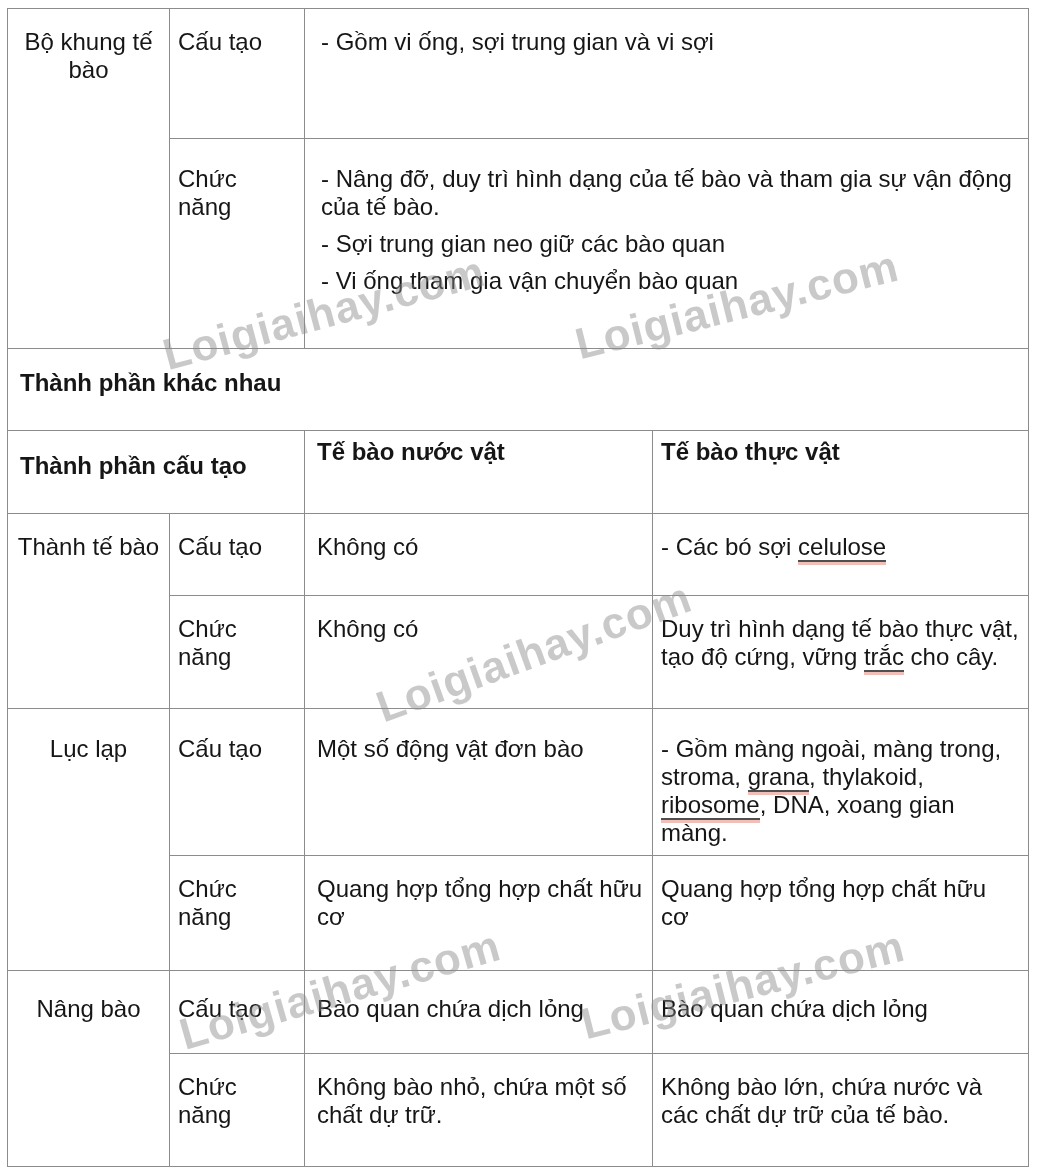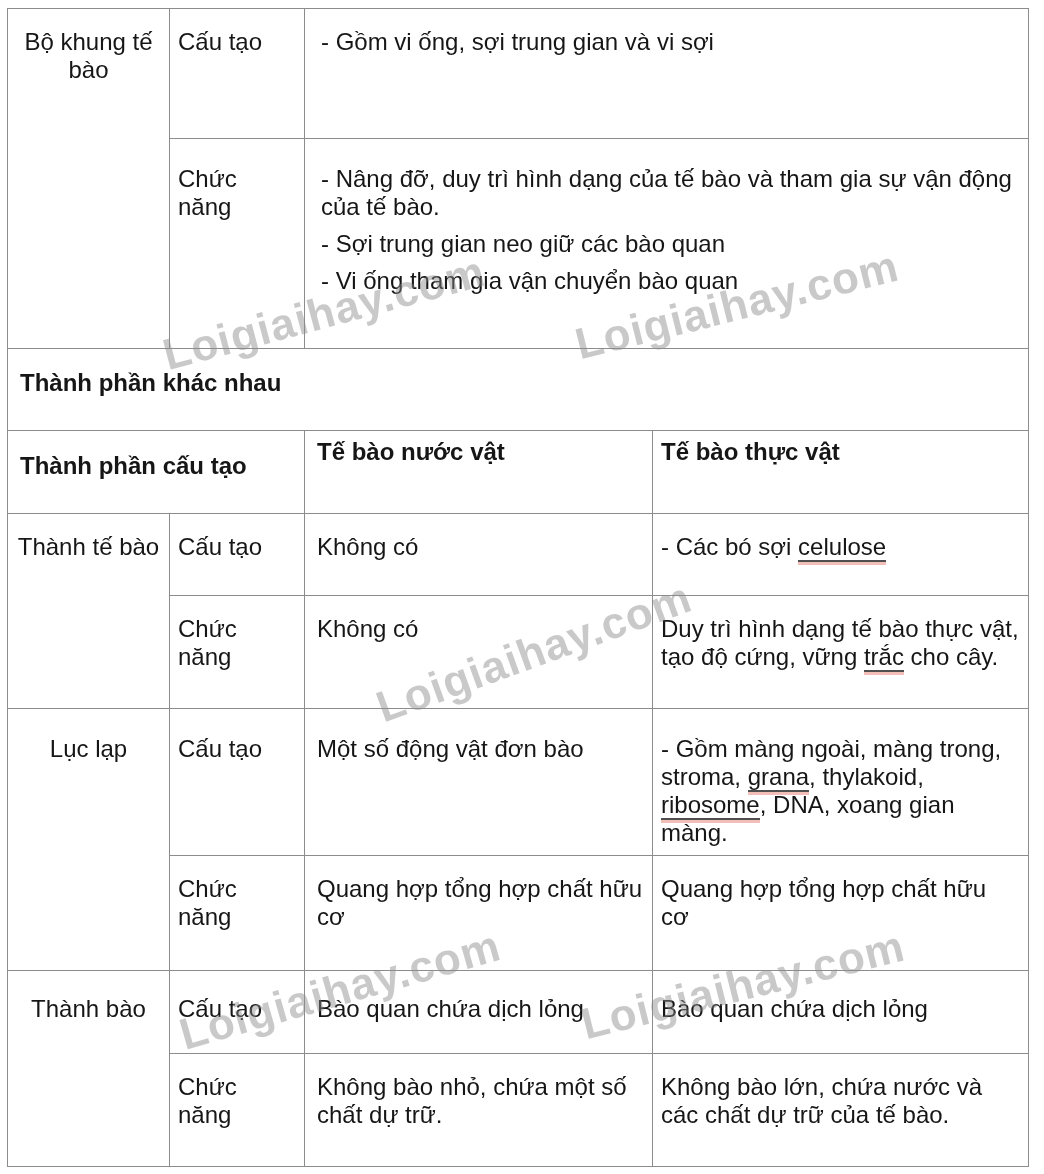--- a/index.html
+++ b/index.html
@@ -145,21 +145,21 @@
       <td class="pl12 pt-lg">Một số động vật đơn bào</td>
       <td class="pl10 pt-lg"><span>- Gồm màng ngoài, màng trong, stroma, </span><span class="misspelled">grana</span><span>, thylakoid, </span><span class="misspelled">ribosome</span><span>, DNA, xoang gian màng.</span></td>
     </tr>
     <tr class="r8">
       <td class="c-label">Chức năng</td>
       <td class="pl12">Quang hợp tổng hợp chất hữu cơ</td>
       <td class="pl10">Quang hợp tổng hợp chất hữu cơ</td>
     </tr>
 
     <tr class="r9">
-      <td rowspan="2" class="c-name pt-md">Thành bào</td>
+      <td rowspan="2" class="c-name pt-md">Nâng bào</td>
       <td class="c-label pt-md">Cấu tạo</td>
       <td class="pl12 pt-md">Bào quan chứa dịch lỏng</td>
       <td class="pl10 pt-md">Bào quan chứa dịch lỏng</td>
     </tr>
     <tr class="r10">
       <td class="c-label">Chức năng</td>
       <td class="pl12">Không bào nhỏ, chứa một số chất dự trữ.</td>
       <td class="pl10">Không bào lớn, chứa nước và các chất dự trữ của tế bào.</td>
     </tr>
   </tbody>

